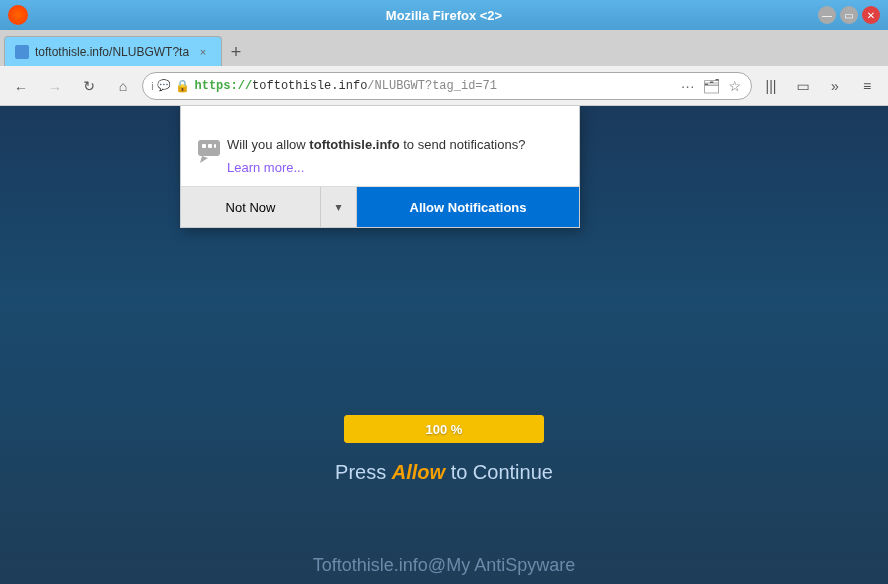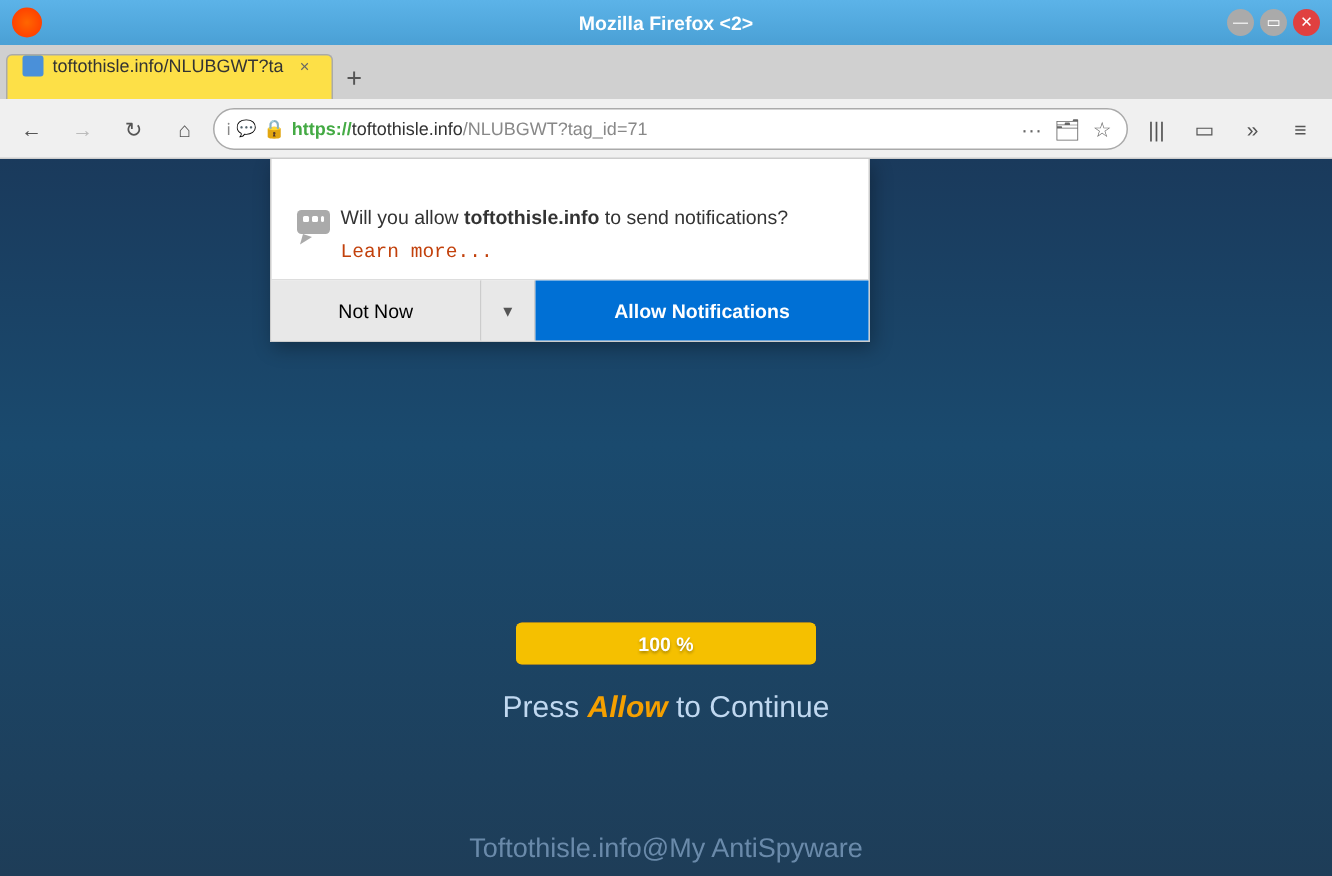--- a/index.html
+++ b/index.html
@@ -38,25 +38,26 @@
     
     .tabbar {
       height: 36px;
       background: #d0d0d0;
       display: flex;
       align-items: flex-end;
       padding: 0 4px;
     }
     .tab {
       height: 30px;
-      background: #fde047;
+      background: #7dd3fc;
       border: 1px solid #aaa;
       border-bottom: none;
       border-radius: 4px 4px 0 0;
       display: flex;
+      align-items: center;
       padding: 0 10px;
       font-size: 12px;
       color: #333;
       gap: 6px;
       min-width: 160px;
       max-width: 220px;
       position: relative;
     }
     .tab-favicon {
       width: 14px; height: 14px;
@@ -112,21 +113,21 @@
       background: white;
       border: 1px solid #aaa;
       border-radius: 14px;
       display: flex;
       align-items: center;
       padding: 0 8px;
       gap: 4px;
     }
     .addr-icon { font-size: 11px; color: #888; }
     .addr-lock { font-size: 12px; color: #4a4; }
-    .address-text { flex: 1; font-size: 12px; color: #333; overflow: hidden; white-space: nowrap; text-overflow: ellipsis; }
+    .address-text { flex: 1; font-size: 12px; color: #333; overflow: hidden; white-space: nowrap; text-overflow: ellipsis; font-family: Liberation Mono, monospace; }
     .addr-https { color: #4a4; font-weight: bold; font-size: 12px; }
     .addr-domain { color: #333; font-size: 12px; }
     .addr-path { color: #888; font-size: 12px; }
     .addr-actions { display: flex; gap: 4px; }
     .addr-action-btn {
       background: transparent;
       border: none;
       cursor: pointer;
       font-size: 14px;
       color: #666;
@@ -160,25 +161,24 @@
       padding: 14px 16px 10px 14px;
       display: flex;
       margin-top: 16px;
     }
     .chat-icon-svg { width: 32px; height: 32px; }
     .popup-text { flex: 1; }
     .popup-question { font-size: 13px; color: #333; line-height: 1.4; }
     .popup-question strong { font-weight: bold; }
     .popup-learn-more { margin-top: 4px; }
     .popup-learn-more a {
-      color: #c2410c;
+      color: #8b5cf6;
       font-size: 13px;
       text-decoration: none;
       cursor: pointer;
-      font-family: Liberation Mono, monospace;
     }
     .popup-actions {
       display: flex;
       border-top: 1px solid #ddd;
     }
     .btn-not-now {
       flex: 0 0 auto;
       min-width: 140px;
       height: 40px;
       background: #e8e8e8;

